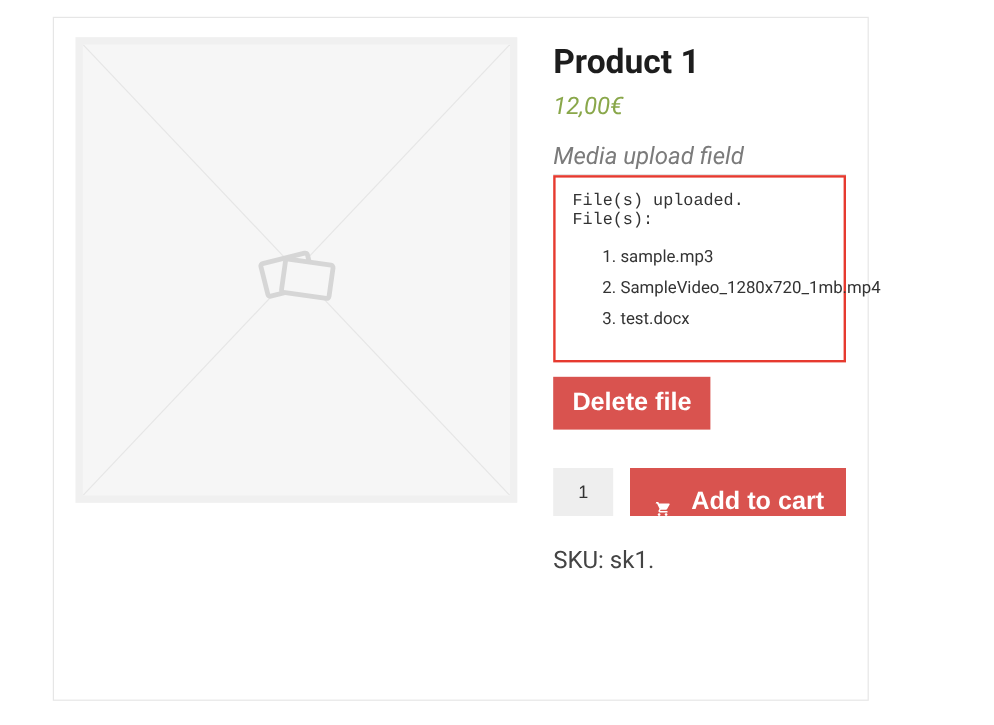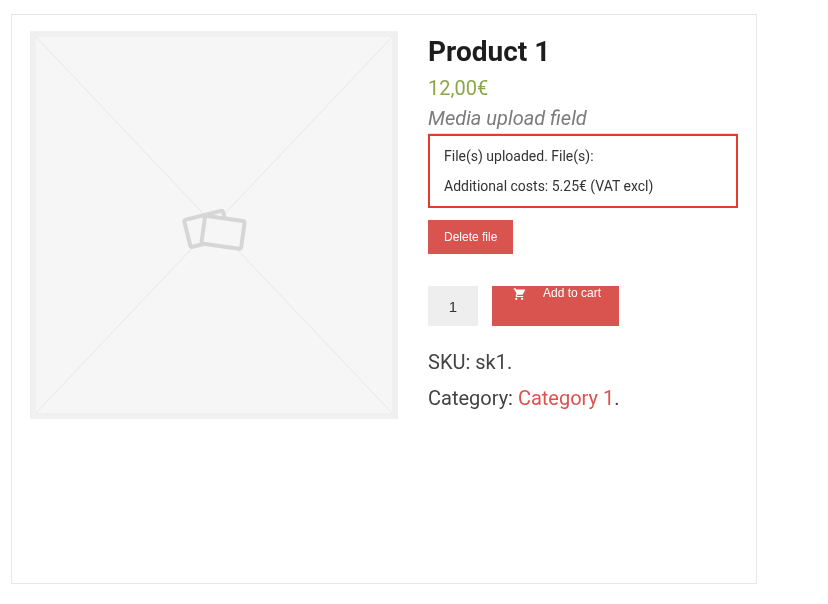--- a/index.html
+++ b/index.html
@@ -1,40 +1,40 @@
 <!DOCTYPE html>
 <html><head>
   <meta charset="utf-8">
   <style>
     * { box-sizing: border-box; margin: 0; padding: 0; }
     body { font-family: -apple-system, "Segoe UI", Roboto, "Open Sans", Arial, sans-serif; background: #fff; color: #333; }
-    .page { width: 768px; height: 604px; padding: 14px 11px; }
+    .page { width: 768px; height: 604px; padding: 14px 44px; }
     .card { border: 1px solid #e6e6e6; padding: 16px 18px 24px 18px; min-height: 570px; }
     .cols { display: flex; gap: 30px; }
     .imgcol { width: 368px; flex: 0 0 368px; }
     .placeholder {
       width: 368px; height: 388px; background: #f6f6f6; border: 6px solid #f0f0f0;
       position: relative; overflow: hidden;
     }
     .placeholder svg { position: absolute; inset: 0; }
     .info { flex: 1; min-width: 0; }
     .title { font-size: 28px; font-weight: 700; color: #1d1d1d; margin-top: 4px; margin-bottom: 8px; }
-    .price { font-size: 20px; color: #89a74a; margin-bottom: 6px; }
+    .price { font-size: 20px; color: #89a74a; margin-bottom: 18px; font-style: italic; }
     .media-label { font-size: 20px; color: #7b7b7b; border-bottom: 1px solid #e3e3e3; padding-bottom: 3px; margin-bottom: 0; font-style: italic; }
     .upload-box {
       border: 2px solid #e63a2f; padding: 12px 14px 12px 14px; margin-bottom: 12px;
       font-size: 14px; color: #333;
     }
-    .upload-box .status { margin-bottom: 14px; }
+    .upload-box .status { margin-bottom: 14px; font-family: Liberation Mono, monospace; }
     .upload-box ol { list-style: decimal; padding-left: 40px; margin-bottom: 14px; }
     .upload-box ol li { margin-bottom: 10px; font-size: 14px; }
     .upload-box .costs { margin-top: 2px; }
     .btn {
-      display: inline-flex; align-items: flex-start; gap: 8px; background: #d9534f;
-      color: #fff; font-weight: 400; font-size: 12px; border: none; padding: 10px 16px;
+      display: inline-flex; align-items: flex-end; gap: 8px; background: #d9534f;
+      color: #fff; font-weight: 700; font-size: 21px; border: none; padding: 10px 16px;
       cursor: pointer;
     }
     .btn .cart { width: 16px; height: 14px; }
     .qtyrow { display: flex; gap: 14px; margin-top: 32px; align-items: stretch; }
     .qty {
       width: 50px; height: 40px; text-align: center; background: #eee; border: none;
       font-size: 15px; color: #333;
     }
     .cartbtn { padding: 0 18px; height: 40px; gap: 17px; }
     .meta { margin-top: 24px; font-size: 20px; color: #444; }
@@ -59,40 +59,40 @@
             </g>
           </svg>
         </div>
       </div>
       <div class="info">
         <h1 class="title">Product 1</h1>
         <div class="price">12,00€</div>
         <div class="media-label">Media upload field</div>
         <div class="upload-box">
           <div class="status">File(s) uploaded. File(s):</div>
-          <div class="costs">Additional costs: 5.25€ (VAT excl)</div>
+          <ol>
+            <li>sample.mp3</li>
+            <li>SampleVideo_1280x720_1mb.mp4</li>
+            <li>test.docx</li>
+          </ol>
         </div>
         <button class="btn">
           <span>Delete file</span>
         </button>
         <div class="qtyrow">
           <input class="qty" type="text" value="1" style="">
           <button class="btn cartbtn">
             <svg class="cart" viewBox="0 0 24 24" fill="#fff">
               <path d="M7 4h-2l-1 2h2l3.6 7.6-1.35 2.45c-.16.28-.25.6-.25.95 0 1.1.9 2 2 2h11v-2h-10.42c-.14 0-.25-.11-.25-.25l.03-.12.9-1.63h7.45c.75 0 1.41-.41 1.75-1.03l3.58-6.49c.08-.14.12-.3.12-.48 0-.55-.45-1-1-1h-14.31l-.95-2zm2 16c-1.1 0-2 .9-2 2s.9 2 2 2 2-.9 2-2-.9-2-2-2zm10 0c-1.1 0-2 .9-2 2s.9 2 2 2 2-.9 2-2-.9-2-2-2z"></path>
             </svg>
             <span>Add to cart</span>
           </button>
         </div>
         <div class="meta">
           <div class="row">
             <span class="label">SKU:</span>
             <span>sk1</span><span>.</span>
           </div>
-          <div class="row">
-            <span class="label">Category:</span>
-            <a href="#">Category 1</a><span>.</span>
-          </div>
         </div>
       </div>
     </div>
   </div>
 </div>
 
 </body></html>

